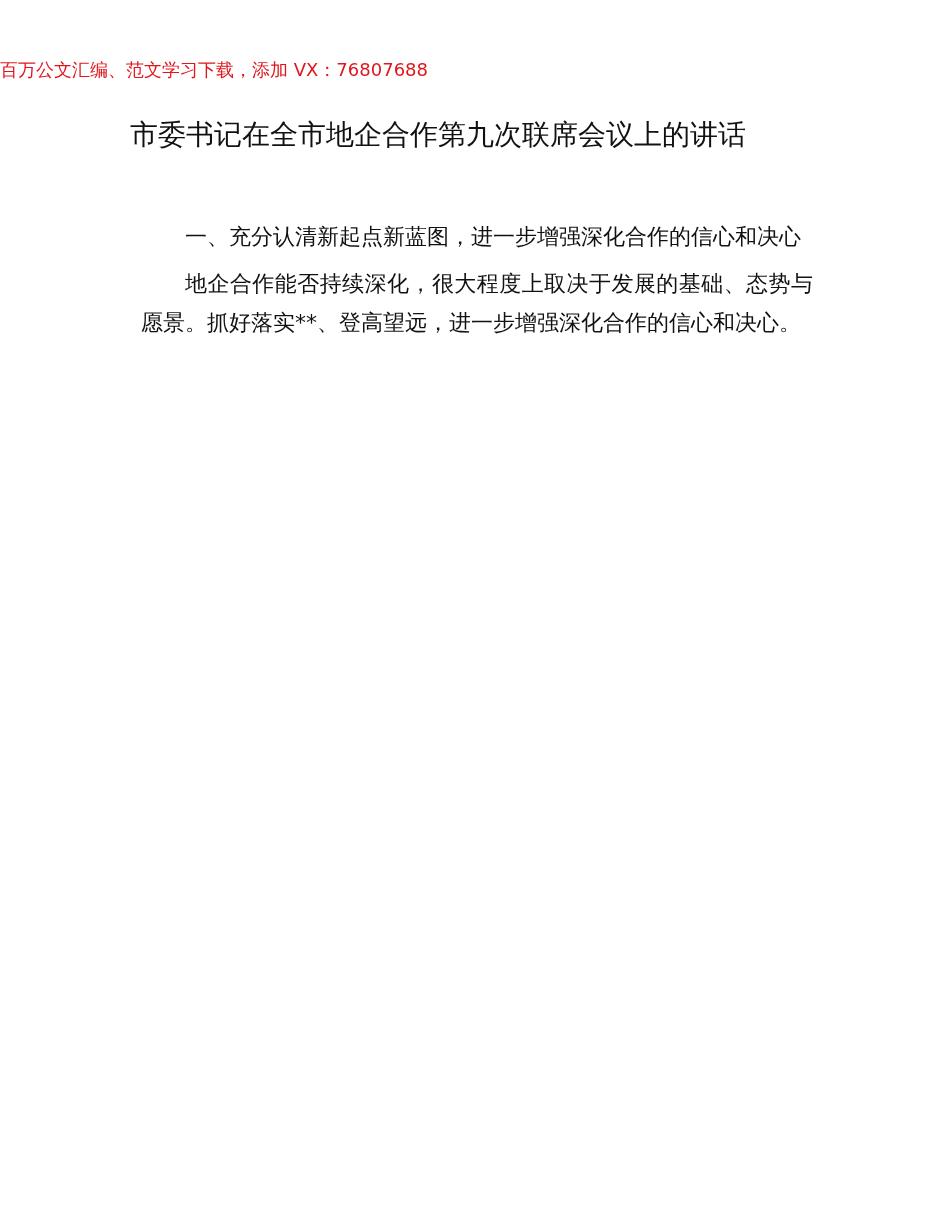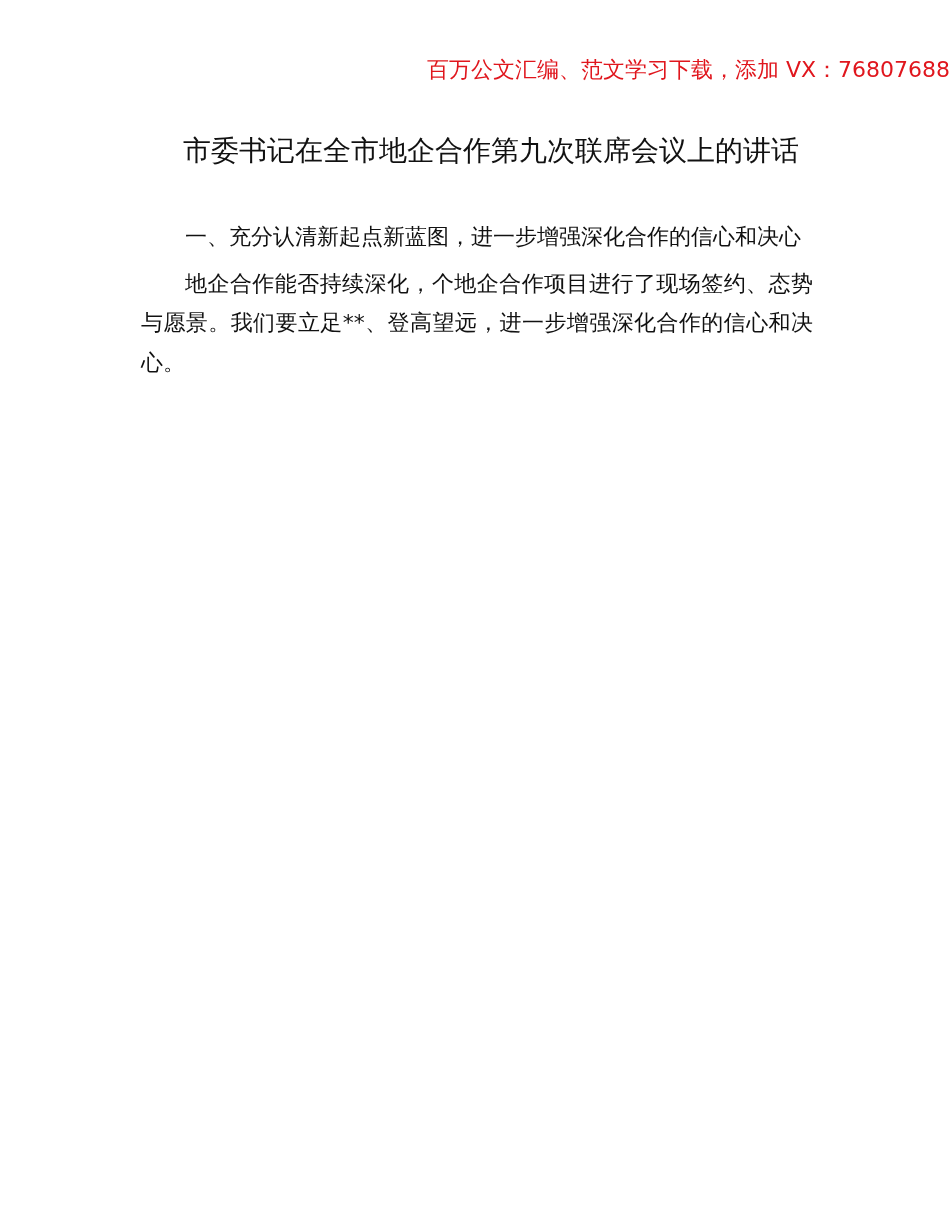--- a/index.html
+++ b/index.html
@@ -20,36 +20,36 @@
       left: 0;
       top: 0;
       width: 950px;
       height: 1230px;
     }
     .watermark {
       position: absolute;
       top: 57px;
       left: 0;
       width: 950px;
-      text-align: right;
-      font-size: 22px;
+      text-align: left;
+      font-size: 18px;
       line-height: 26px;
       color: #e0161d;
       letter-spacing: 0;
     }
     .title {
       position: absolute;
       top: 113px;
       left: 130px;
       width: 690px;
-      text-align: center;
+      text-align: left;
       font-size: 28px;
       line-height: 44px;
       color: #111111;
-      margin: 16px;
+      margin: 0;
       font-weight: normal;
     }
     .body-text {
       position: absolute;
       top: 217px;
       left: 141px;
       width: 672px;
       font-size: 22px;
       line-height: 39.2px;
       text-align: justify;
@@ -67,15 +67,15 @@
 </head>
 <body>
 
 <div class="page">
   <div class="watermark">百万公文汇编、范文学习下载，添加 VX：76807688</div>
 
   <h1 class="title">市委书记在全市地企合作第九次联席会议上的讲话</h1>
 
   <div class="body-text">
     <p>一、充分认清新起点新蓝图，进一步增强深化合作的信心和决心</p>
-    <p>地企合作能否持续深化，个地企合作项目进行了现场签约、态势与愿景。我们要立足**、登高望远，进一步增强深化合作的信心和决心。</p>
+    <p>地企合作能否持续深化，很大程度上取决于发展的基础、态势与愿景。抓好落实**、登高望远，进一步增强深化合作的信心和决心。</p>
   </div>
 </div>
 
 </body></html>

